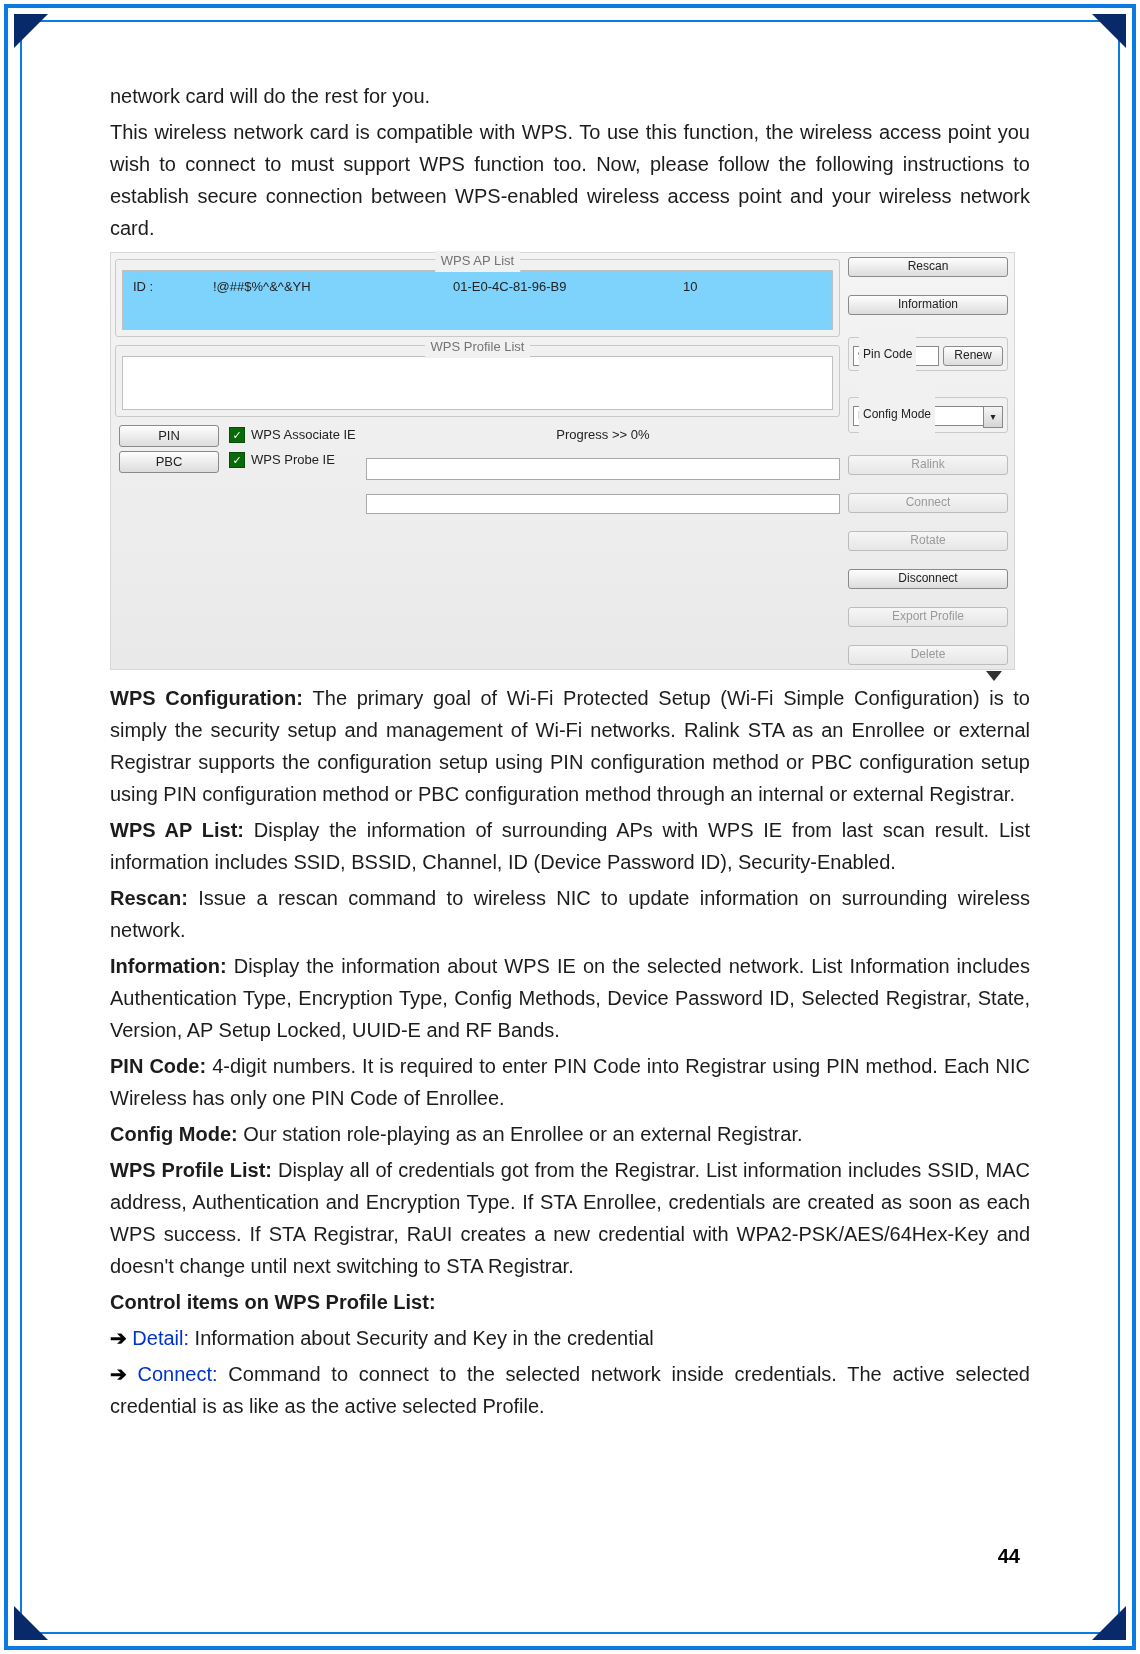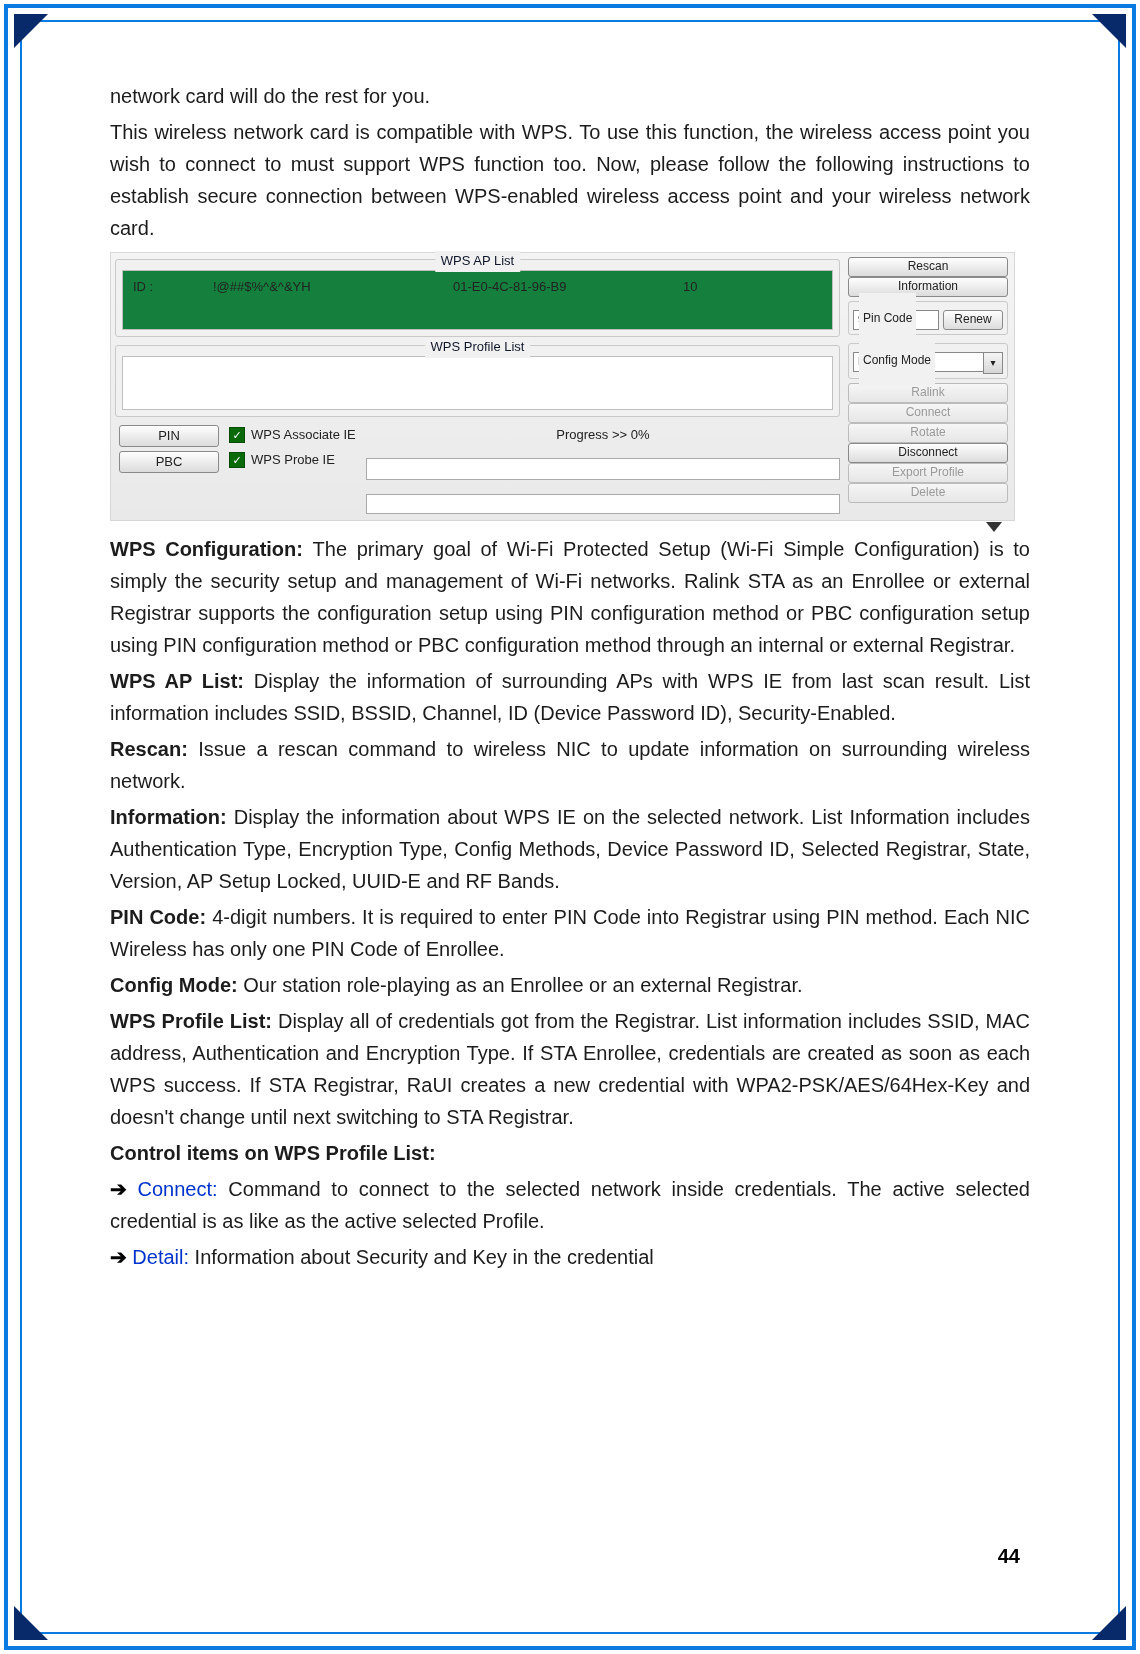--- a/index.html
+++ b/index.html
@@ -91,25 +91,25 @@
     background: #f1f1f1;
   }
   .fieldset .legend {
     position: absolute;
     top: -9px;
     left: 50%;
     transform: translateX(-50%);
     background: #f1f1f1;
     padding: 0 6px;
     font-size: 13px;
-    color: #0f172a;
+    color: #737373;
   }
   .ap-row {
     display: flex;
-    background: #15803d;
+    background: #7dd3fc;
     border: 1px solid #bfbfbf;
     height: 54px;
     align-items: flex-start;
     padding-top: 4px;
   }
   .ap-row > div { padding: 2px 10px; font-size: 13px; }
   .col-id   { flex: 0 0 60px; }
   .col-ssid { flex: 0 0 220px; }
   .col-bssid{ flex: 0 0 210px; }
   .col-ch   { flex: 0 0 60px; }
@@ -145,21 +145,21 @@
     background: #0a6a0a;
     border: 1px solid #064e06;
     display: inline-flex; align-items: center; justify-content: center;
     color: #fff; font-size: 11px; line-height: 1;
   }
   .progress-area { flex: 1; display:flex; flex-direction: column; gap:12px; }
   .prog-label { text-align: center; font-size: 13px; }
   .prog-bar { height: 20px; border: 1px solid #aaa; background: #fff; }
   .log-bar  { height: 18px; border: 1px solid #aaa; background: #fff; margin-top: 2px;}
 
-  .side-stack { display:flex; flex-direction: column; gap: 0; }
+  .side-stack { display:flex; flex-direction: column; gap: 18px; }
   .pin-fs {
     border: 1px solid #c9c9c9; border-radius: 3px;
     padding: 8px 4px 4px 4px; position: relative; background:#f1f1f1;
     margin: 4px 0;
   }
   .pin-fs .lg {
     position:absolute; top:-9px; left:10px; background:#f1f1f1; padding:16px 4px; font-size: 12px;
   }
   .pin-row { display:flex; gap:4px; }
   .txt {
@@ -297,23 +297,23 @@
       <span class="bold">Config Mode: </span><span>Our station role-playing as an Enrollee or an external Registrar.</span>
     </p>
 
     <p>
       <span class="bold">WPS Profile List: </span><span>Display all of credentials got from the Registrar. List information includes SSID, MAC address, Authentication and Encryption Type. If STA Enrollee, credentials are created as soon as each WPS success. If STA Registrar, RaUI creates a new credential with WPA2-PSK/AES/64Hex-Key and doesn't change until next switching to STA Registrar.</span>
     </p>
 
     <p class="indent bold">Control items on WPS Profile List:</p>
 
     <p class="indent">
+      <span class="arrow">➔ </span><span class="blue-term">Detail:</span><span> Information about Security and Key in the credential</span>
+    </p>
+
+    <p class="indent">
       <span class="arrow">➔ </span><span class="blue-term">Connect:</span><span> Command to connect to the selected network inside credentials. The active selected credential is as like as the active selected Profile.</span>
-    </p>
-
-    <p class="indent">
-      <span class="arrow">➔ </span><span class="blue-term">Detail:</span><span> Information about Security and Key in the credential</span>
     </p>
 
   </div>
 
   <div class="page-num">44</div>
 </div>
 
 </body></html>

